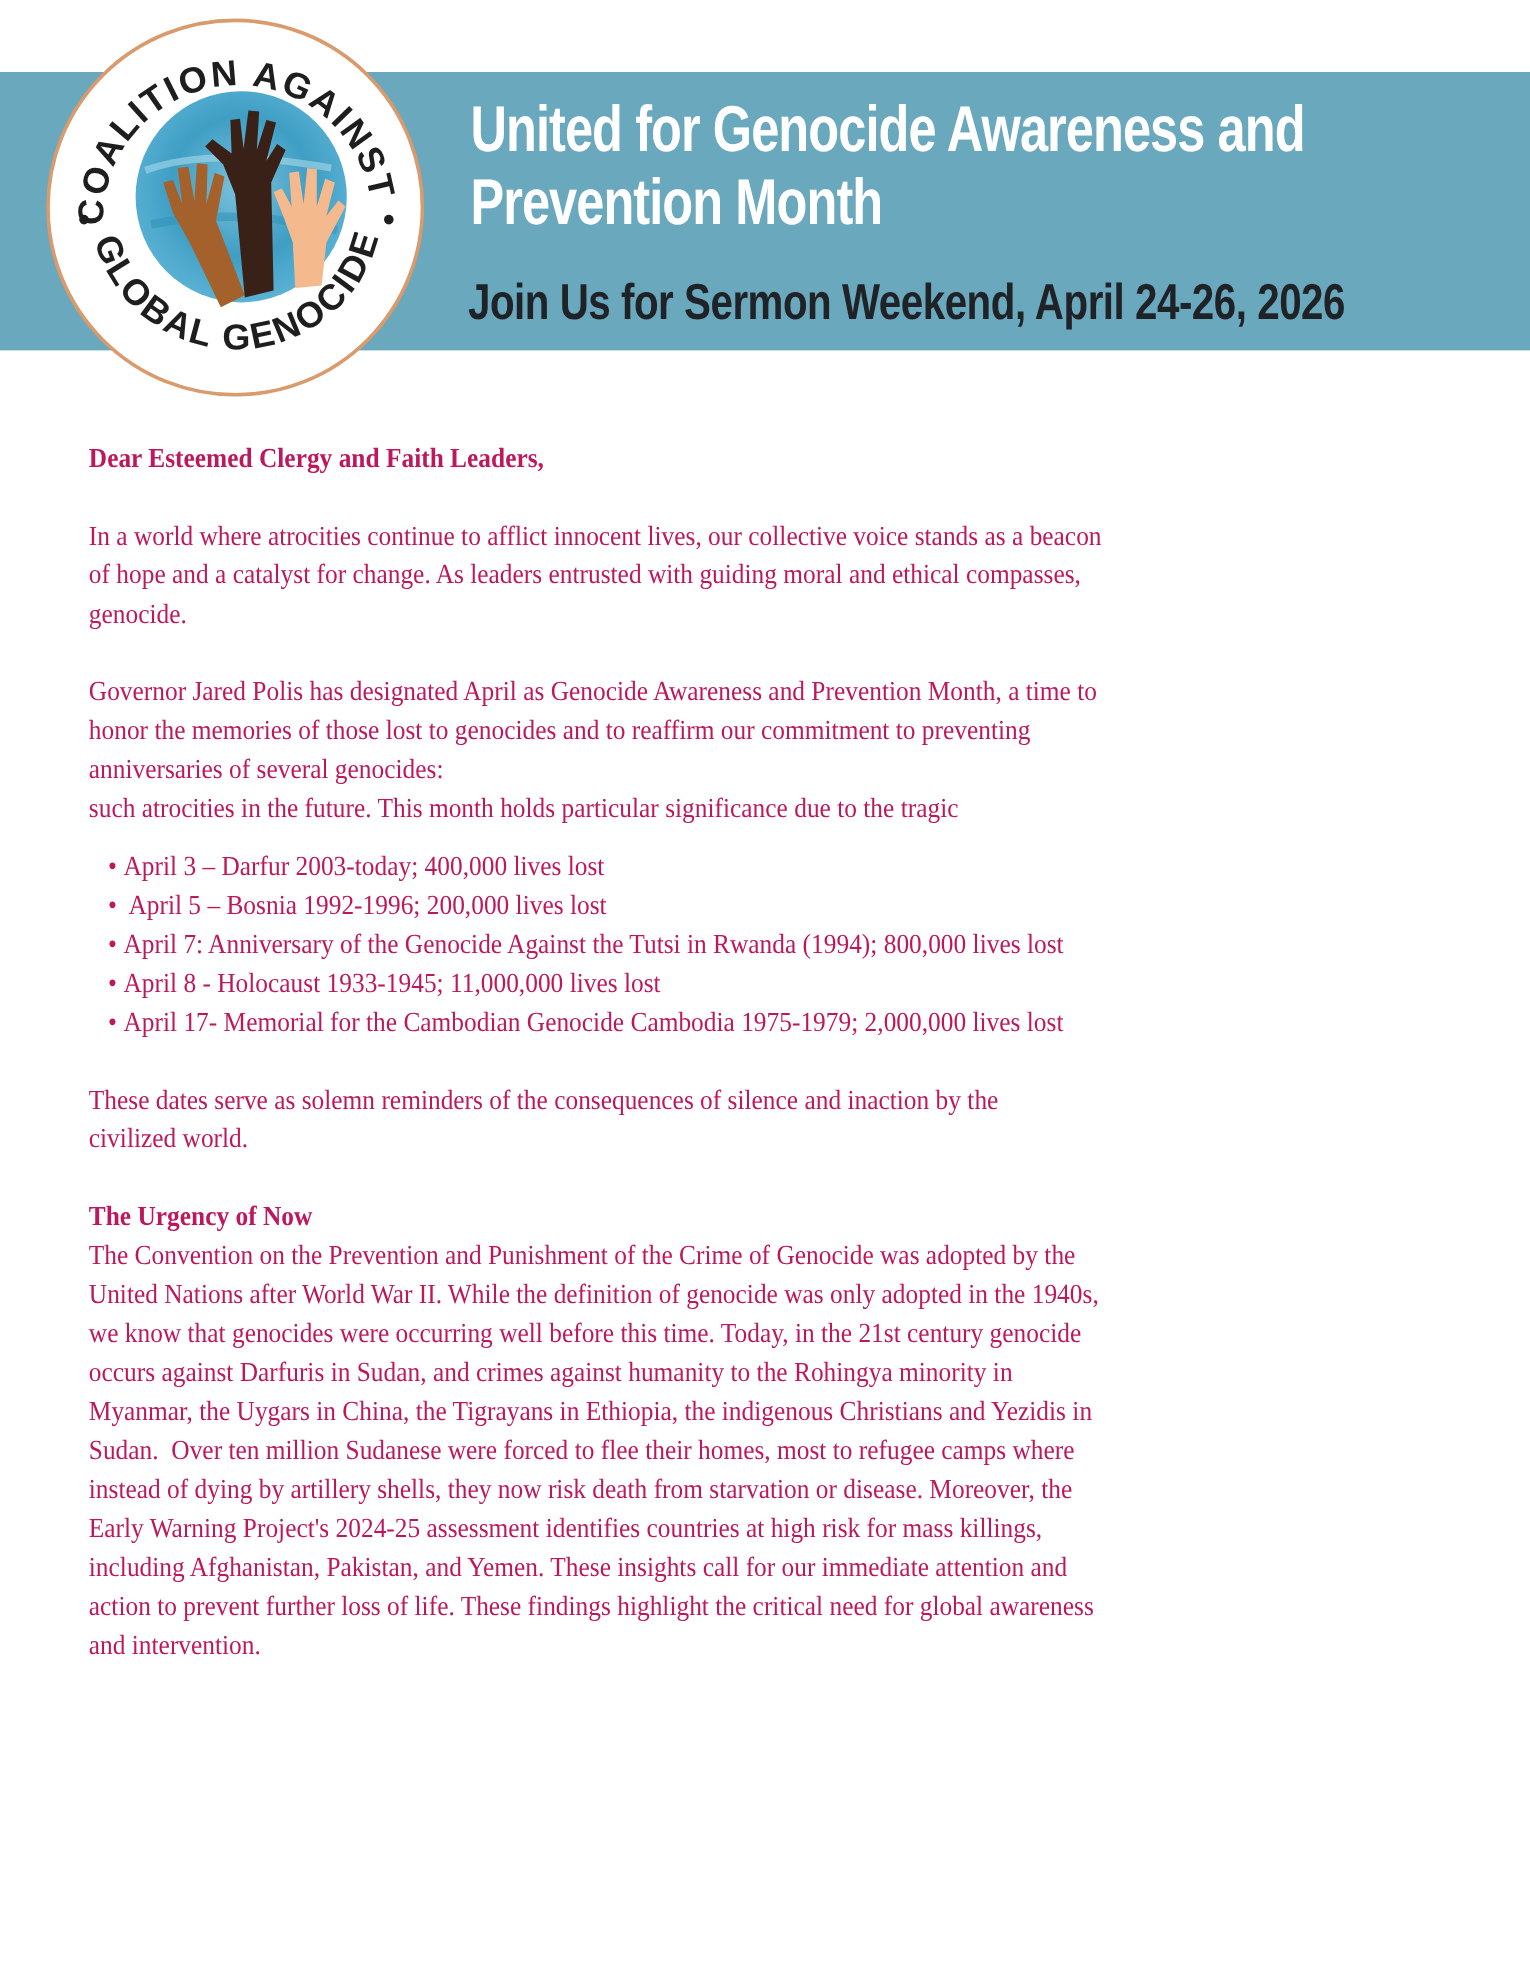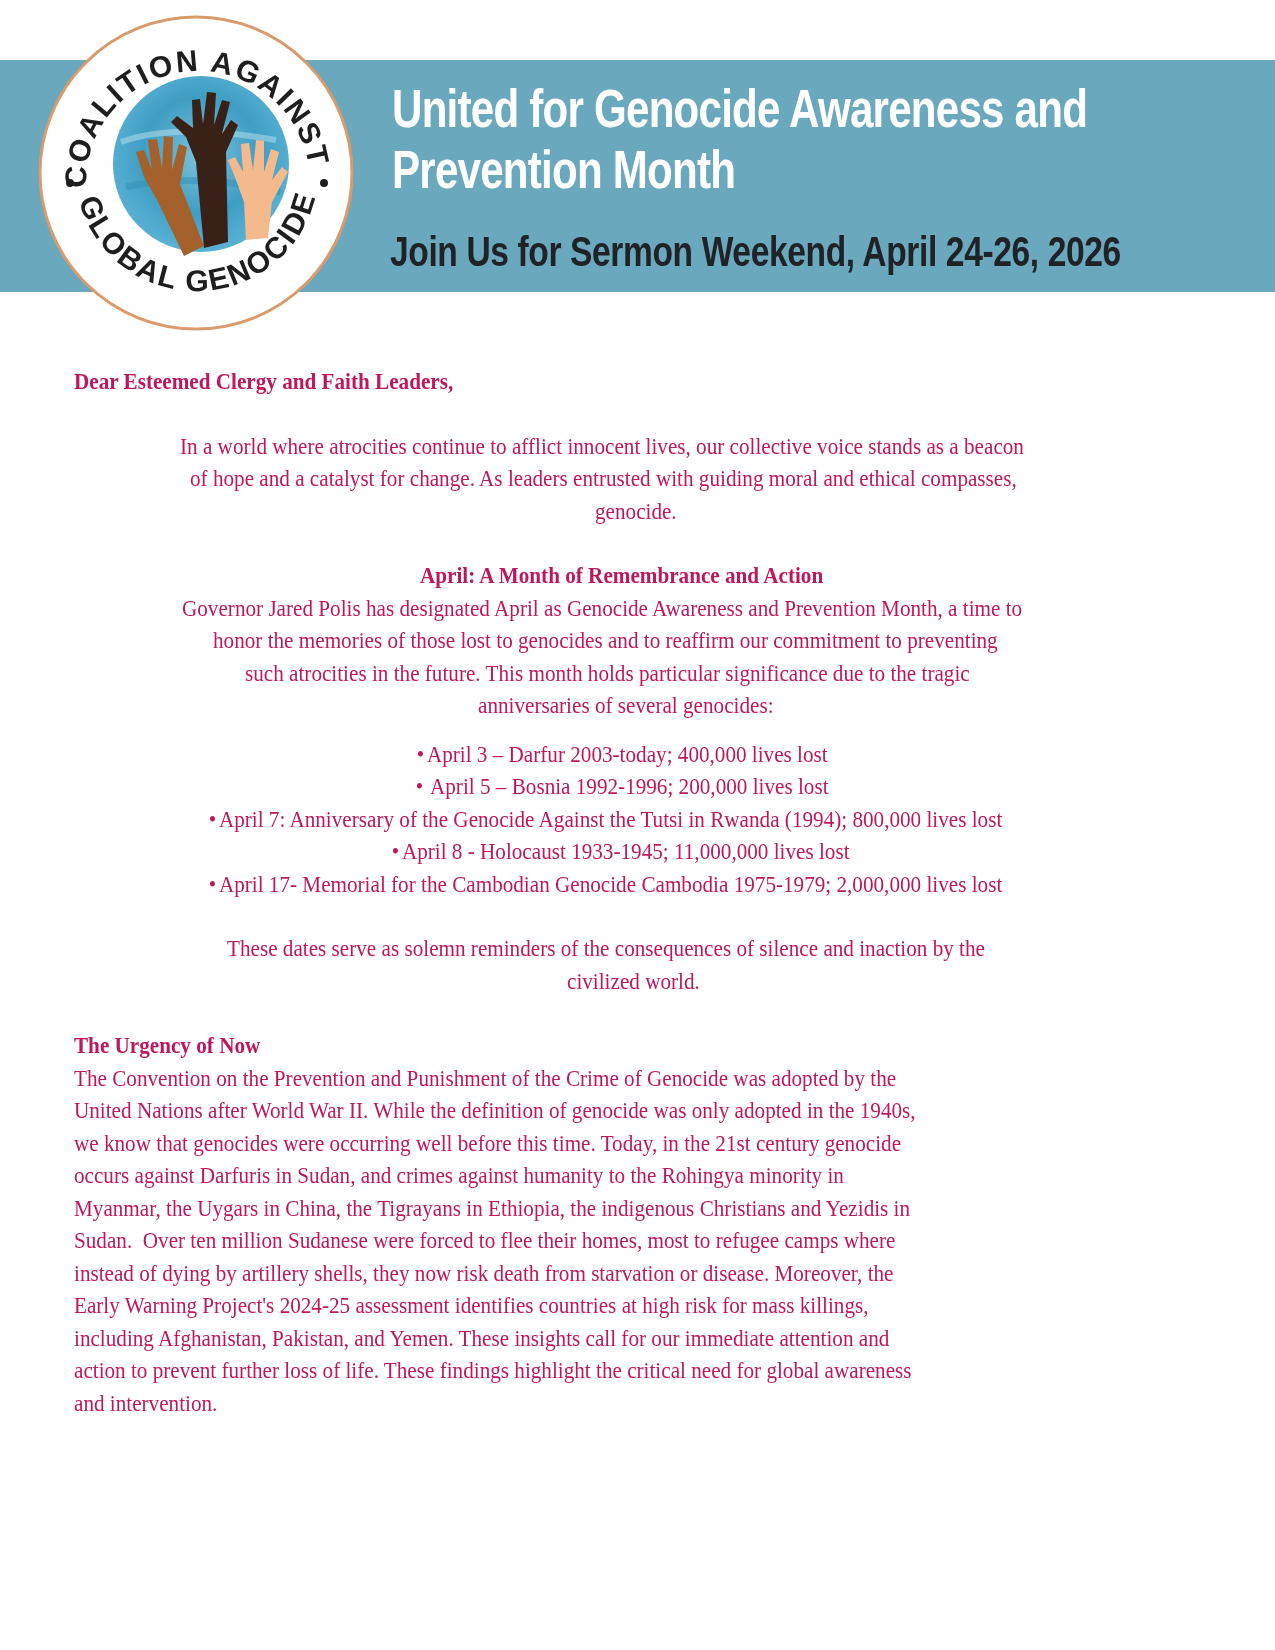--- a/index.html
+++ b/index.html
@@ -65,21 +65,21 @@
       left: 74px;
       top: 366px;
       width: 1130px;
       font-family: Liberation Serif, serif;
       font-size: 23px;
       line-height: 32.5px;
       color: #be185d;
     }
     .content p { margin: 0; }
     .salutation { font-weight: bold; margin-bottom: 32px !important; }
-    .para { margin-bottom: 32px !important; text-align: center; }
+    .para { margin-bottom: 32px !important; }
     .heading { font-weight: bold; }
     .list { list-style: none; margin: 16px; padding: 0; }
     .list li { margin: 0; padding: 0; }
     .list li .bullet { display: inline-block; width: 14px; }
     .cond {
       display: inline-block;
       transform: scaleX(0.92);
       transform-origin: left center;
       white-space: nowrap;
     }
@@ -134,25 +134,24 @@
 <div class="content">
   <p class="salutation"><span class="cond">Dear Esteemed Clergy and Faith Leaders,</span></p>
 
   <div class="para">
     <p><span class="cond">In a world where atrocities continue to afflict innocent lives, our collective voice stands as a beacon</span></p>
     <p><span class="cond">of hope and a catalyst for change. As leaders entrusted with guiding moral and ethical compasses,</span></p>
     <p><span class="cond">genocide.</span></p>
   </div>
 
   <div class="para">
-    <p class="heading"><span class="cond">April: A Month of Remembrance and Action</span></p>
     <p><span class="cond">Governor Jared Polis has designated April as Genocide Awareness and Prevention Month, a time to</span></p>
     <p><span class="cond">honor the memories of those lost to genocides and to reaffirm our commitment to preventing</span></p>
+    <p><span class="cond">anniversaries of several genocides:</span></p>
     <p><span class="cond">such atrocities in the future. This month holds particular significance due to the tragic</span></p>
-    <p><span class="cond">anniversaries of several genocides:</span></p>
     <ul class="list">
       <li><span class="cond"><span class="bullet">•</span><span>April 3 – Darfur 2003-today; 400,000 lives lost</span></span></li>
       <li><span class="cond"><span class="bullet">•</span><span style="white-space:pre"> April 5 – Bosnia 1992-1996; 200,000 lives lost</span></span></li>
       <li><span class="cond"><span class="bullet">•</span><span>April 7: Anniversary of the Genocide Against the Tutsi in Rwanda (1994); 800,000 lives lost</span></span></li>
       <li><span class="cond"><span class="bullet">•</span><span>April 8 - Holocaust 1933-1945; 11,000,000 lives lost</span></span></li>
       <li><span class="cond"><span class="bullet">•</span><span>April 17- Memorial for the Cambodian Genocide Cambodia 1975-1979; 2,000,000 lives lost</span></span></li>
     </ul>
   </div>
 
   <div class="para">

